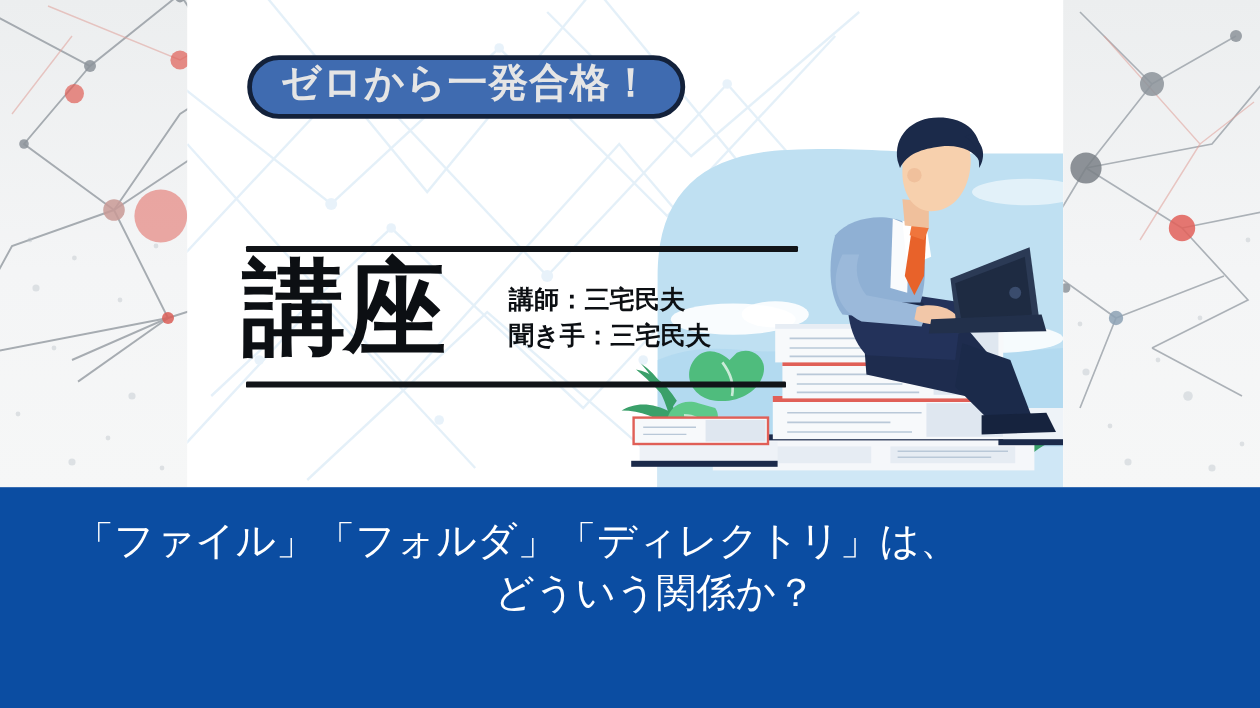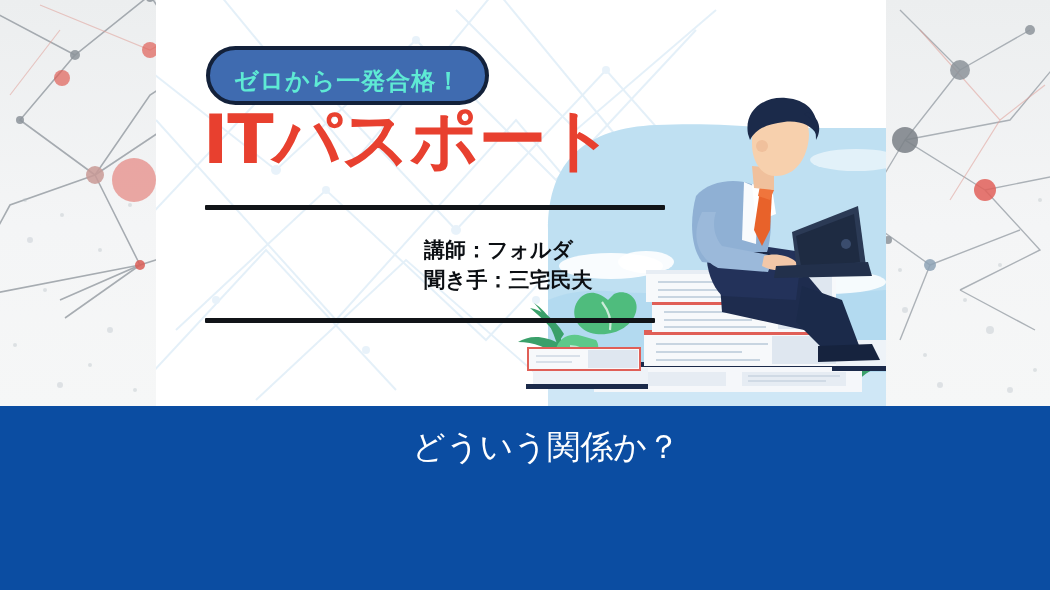--- a/index.html
+++ b/index.html
@@ -312,35 +312,36 @@
             <path d="M636 232 L702 206 L710 266 L642 278 Z" fill="#2b3a55"></path>
             <path d="M640 236 L698 214 L704 262 L646 272 Z" fill="#1e2b42"></path>
             <circle cx="690" cy="244" r="5" fill="#3a4c6d"></circle>
             <path d="M620 266 L712 262 L716 276 L618 278 Z" fill="#22304b"></path>
           </g>
         </g>
       </svg>
     </div>
 
     <div style="position:absolute;left:50px;top:46px;">
-      <div style="display:inline-block;padding:18px 24px 8px 24px;background:#3f6bb0;border:4px solid #13213a;border-radius:30px;color:#5eead4;font-family:'DejaVu Serif',serif;font-weight:700;font-size:24px;line-height:1.05;letter-spacing:1px;white-space:nowrap;">ゼロから一発合格！</div>
+      <div style="display:inline-block;padding:2px 24px 8px 24px;background:#3f6bb0;border:4px solid #13213a;border-radius:30px;color:#e5e5e5;font-family:'DejaVu Serif',serif;font-weight:700;font-size:33px;line-height:1.05;letter-spacing:1px;white-space:nowrap;">ゼロから一発合格！</div>
     </div>
 
-    <div style="position:absolute;left:47px;top:106px;font-family:'DejaVu Sans',sans-serif;font-weight:700;font-size:68px;line-height:1;color:#e8402f;letter-spacing:-1px;white-space:nowrap;">ITパスポート</div>
 
     <div class="rule" style="left:49px;top:205px;width:460px;"></div>
     <div class="rule" style="left:49px;top:318px;width:450px;"></div>
 
+    <div style="position:absolute;left:46px;top:216px;font-family:'DejaVu Sans',sans-serif;font-weight:700;font-size:86px;line-height:.96;color:#0c0f13;letter-spacing:-2px;white-space:nowrap;">講座</div>
 
     <div style="position:absolute;left:268px;top:235px;font-family:'DejaVu Sans',sans-serif;font-weight:700;font-size:21px;line-height:1.45;color:#0c0f13;white-space:nowrap;">
-      <div>講師：フォルダ</div>
+      <div>講師：三宅民夫</div>
       <div>聞き手：三宅民夫</div>
     </div>
 
   </div>
 
   <div id="caption-bar">
     <div id="caption-inner">
+      <div id="cap-line2">「ファイル」「フォルダ」「ディレクトリ」は、</div>
       <div id="cap-line3">どういう関係か？</div>
     </div>
   </div>
 
 </div>
 
 </body></html>

